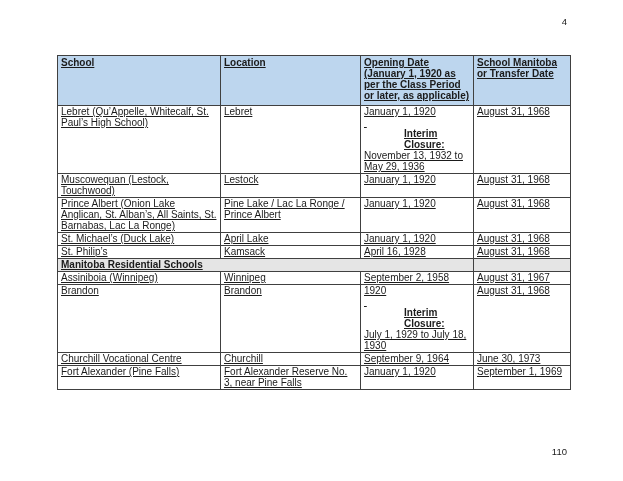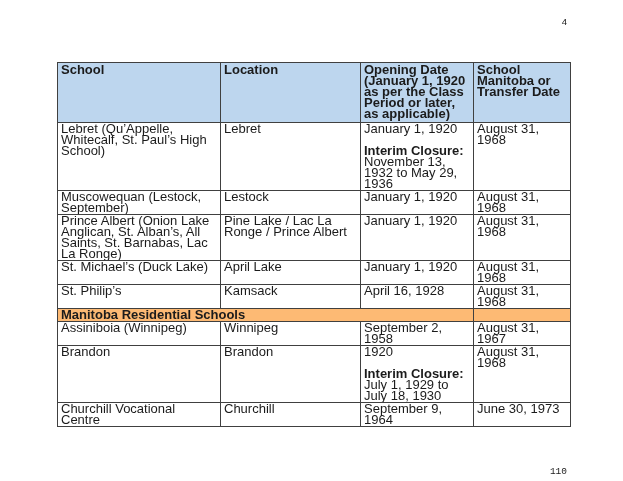--- a/index.html
+++ b/index.html
@@ -17,31 +17,32 @@
     overflow: hidden;
   }
   .pagenum {
     position: absolute;
     right: 56px;
     font-size: 9.5px;
     line-height: 11px;
     color: #1b1b1b;
   }
   .pagenum.top { top: 16px; }
-  .pagenum.bottom { top: 466px; font-family: Liberation Mono, monospace; }
+  .pagenum.bottom { top: 446px; }
 
   table.doc-table {
     position: absolute;
-    top: 62px;
+    top: 55px;
     left: 57px;
     width: 513px;
     border-collapse: collapse;
     table-layout: fixed;
-    font-size: 13px;
+    font-size: 10px;
     line-height: 11px;
+    text-decoration: underline;
   }
   col.c1 { width: 163px; }
   col.c2 { width: 140px; }
   col.c3 { width: 113px; }
   col.c4 { width: 97px; }
 
   .doc-table th, .doc-table td {
     border: 1px solid #404040;
     vertical-align: top;
     text-align: left;
@@ -50,24 +51,24 @@
     word-wrap: break-word;
   }
   .doc-table th {
     background: #bdd6ee;
     font-weight: bold;
     padding: 1px 3px 3px 3px;
   }
   .doc-table thead tr { height: 50px; }
 
   tr.section-row td {
-    background: #fdba74;
+    background: #e5e5e5;
     font-weight: bold;
   }
-  .bold { font-weight: bold; }
+  .bold { font-weight: bold; margin-left: 40px; }
 </style>
 </head>
 <body>
 
 <div class="page">
 
   <div class="pagenum top">4</div>
 
   <table class="doc-table">
     <colgroup>
@@ -93,21 +94,21 @@
           <td>Lebret</td>
           <td>
             <div>January 1, 1920</div>
             <div>&nbsp;</div>
             <div class="bold">Interim Closure:</div>
             <div>November 13, 1932 to May 29, 1936</div>
           </td>
           <td>August 31, 1968</td>
         </tr>
         <tr>
-          <td>Muscowequan (Lestock, September)</td>
+          <td>Muscowequan (Lestock, Touchwood)</td>
           <td>Lestock</td>
           <td>January 1, 1920</td>
           <td>August 31, 1968</td>
         </tr>
         <tr>
           <td>Prince Albert (Onion Lake Anglican, St. Alban’s, All Saints, St. Barnabas, Lac La Ronge)</td>
           <td>Pine Lake / Lac La Ronge / Prince Albert</td>
           <td>January 1, 1920</td>
           <td>August 31, 1968</td>
         </tr>
@@ -143,18 +144,24 @@
             <div>July 1, 1929 to July 18, 1930</div>
           </td>
           <td>August 31, 1968</td>
         </tr>
         <tr>
           <td>Churchill Vocational Centre</td>
           <td>Churchill</td>
           <td>September 9, 1964</td>
           <td>June 30, 1973</td>
         </tr>
+        <tr>
+          <td>Fort Alexander (Pine Falls)</td>
+          <td>Fort Alexander Reserve No. 3, near Pine Falls</td>
+          <td>January 1, 1920</td>
+          <td>September 1, 1969</td>
+        </tr>
       </tbody>
   </table>
 
   <div class="pagenum bottom">110</div>
 
 </div>
 
 </body></html>

